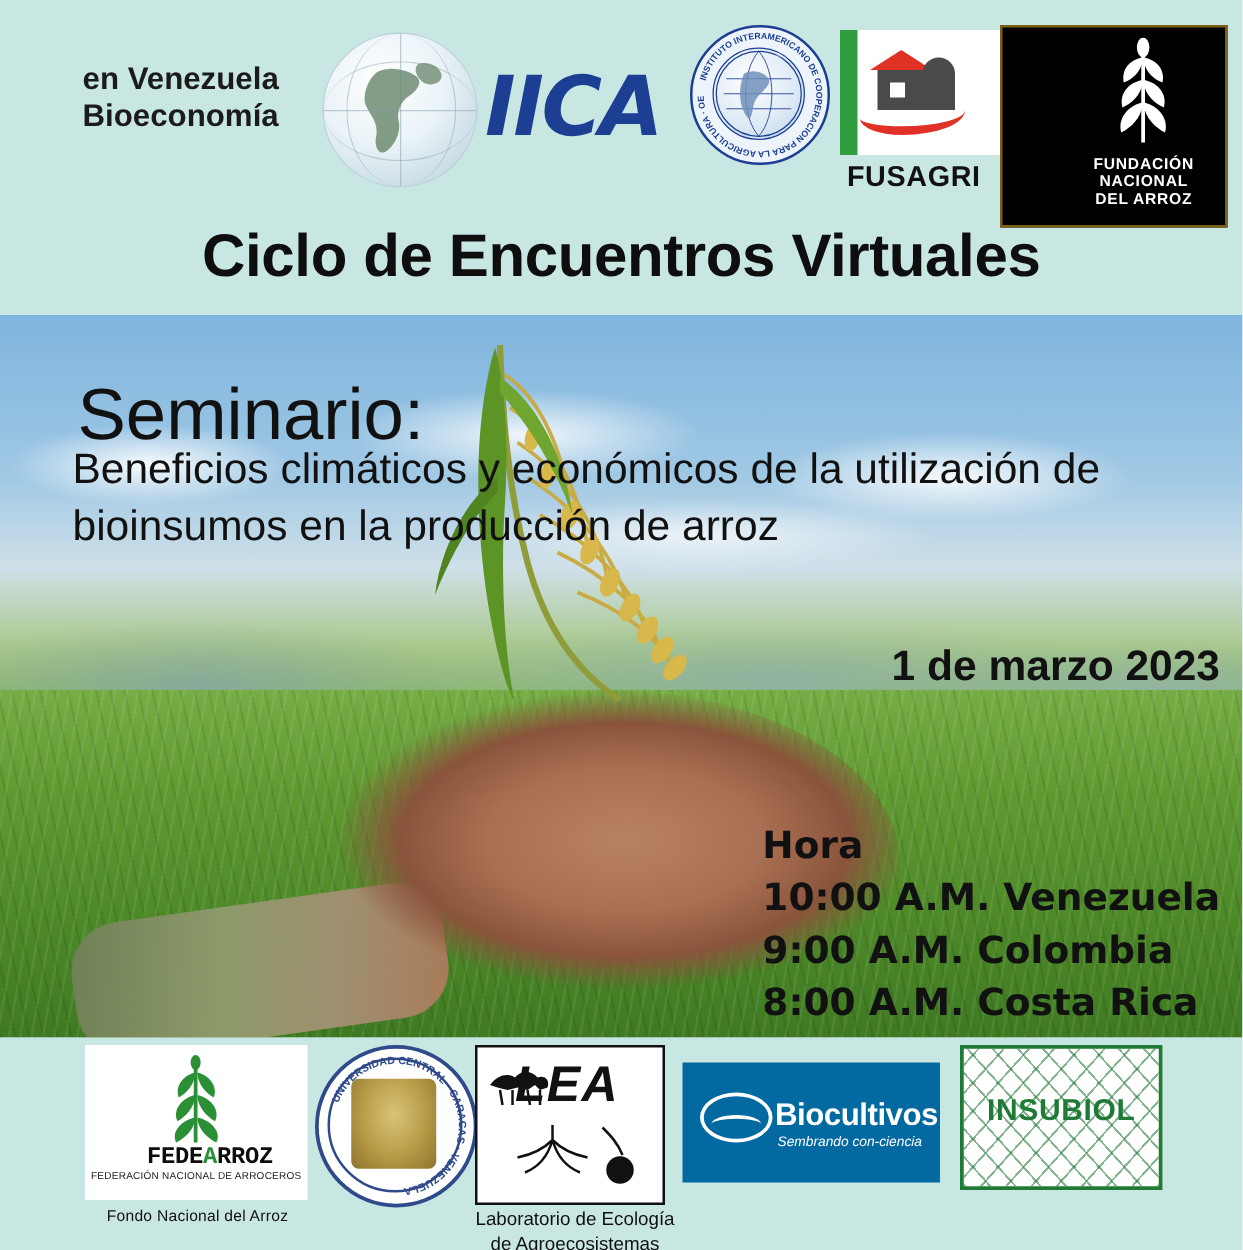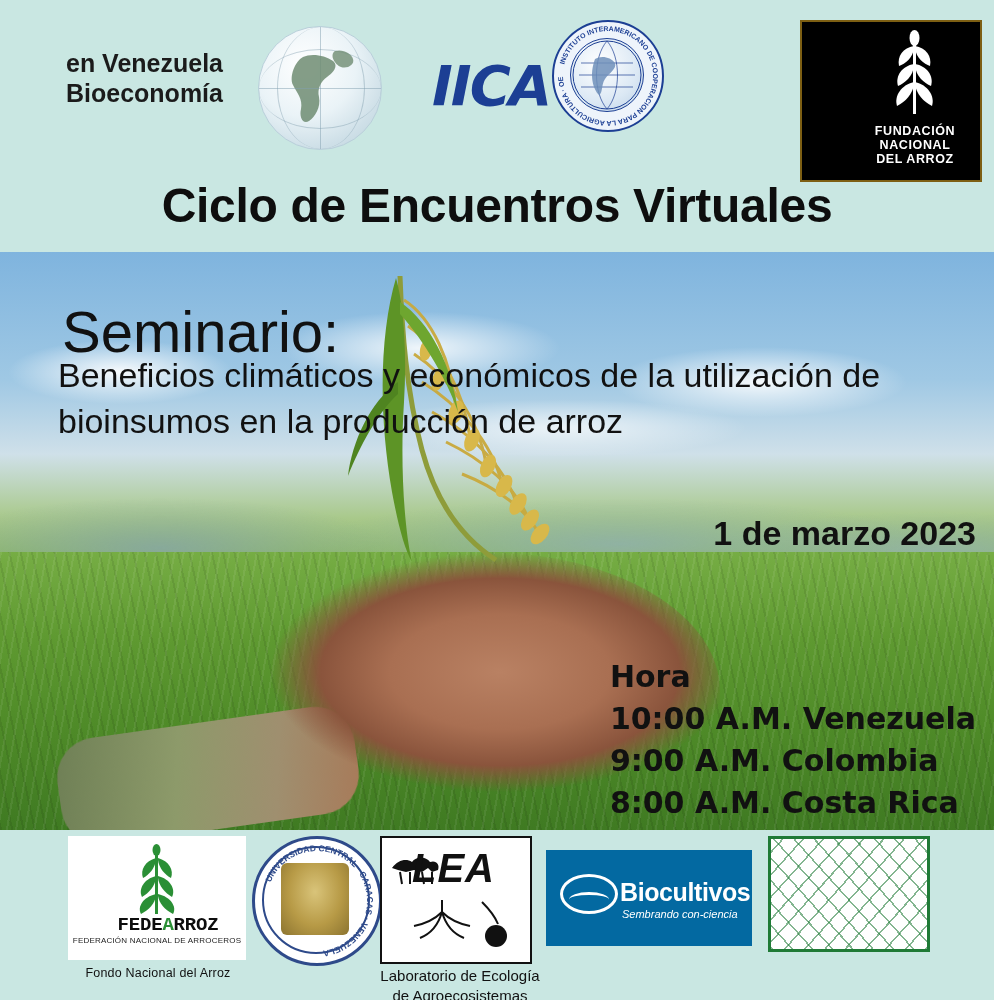--- a/index.html
+++ b/index.html
@@ -80,25 +80,24 @@
     border-top: 1px solid rgba(130,160,175,.45);
     border-bottom: 1px solid rgba(130,160,175,.45);
     border-radius: 50%;
   }
   .iica-text {
     position: absolute;
     left: 388px; top: 32px;
     font-family: "DejaVu Sans", sans-serif;
     font-weight: bold;
     font-style: italic;
-    font-size: 56px;
+    font-size: 66px;
     letter-spacing: -2px;
     color: #1c3f94;
     line-height: 96px;
-    margin-left: 44px;
   }
   .iica-seal {
     position: absolute;
     left: 552px; top: 14px;
     width: 108px; height: 108px;
   }
   .seal-outer {
     width: 108px; height: 108px;
     border-radius: 50%;
     border: 2px solid #1c3f94;
@@ -462,20 +461,30 @@
             <defs>
                 <path id="ringpath" d="M54,54 m-45,0 a45,45 0 1,1 90,0 a45,45 0 1,1 -90,0"></path>
               </defs>
             <text font-size="7" font-weight="bold" fill="#1c3f94" font-family="Liberation Sans, sans-serif">
               <textPath href="#ringpath" startOffset="4%">INSTITUTO INTERAMERICANO DE COOPERACION PARA LA AGRICULTURA · OEA ·</textPath>
             </text>
           </svg>
         </div>
       </div>
 
+      <div class="fusagri">
+        <div class="fusagri-badge">
+          <div class="fusagri-house">
+              <div class="fusagri-win"></div>
+            </div>
+          <div class="fusagri-silo"></div>
+          <div class="fusagri-swoosh"></div>
+        </div>
+        <div class="fusagri-label">FUSAGRI</div>
+      </div>
 
       <div class="arroz-logo">
         <div class="arroz-plant">
           <svg width="92" height="92" viewBox="0 0 92 92">
             <g fill="#ffffff">
               <rect x="44" y="10" width="3" height="74"></rect>
               <g>
                 <path d="M45 16 C34 18, 28 26, 30 36 C36 34, 44 28, 45 18 Z"></path>
                 <path d="M46 16 C57 18, 63 26, 61 36 C55 34, 47 28, 46 18 Z"></path>
                 <path d="M45 34 C33 36, 26 46, 29 56 C36 53, 44 46, 45 36 Z"></path>
@@ -610,17 +619,18 @@
       <div class="bio-inner">
         <div class="bio-leaf"></div>
         <div class="bio-name">Biocultivos</div>
         <div class="bio-tag">Sembrando con-ciencia</div>
       </div>
     </div>
 
     <div class="spon spon-insu">
       <div class="insu-box">
         <div class="insu-net"></div>
+        <div class="insu-name">INSUBIOL</div>
       </div>
     </div>
 
   </div>
 </div>
 
 </body></html>

